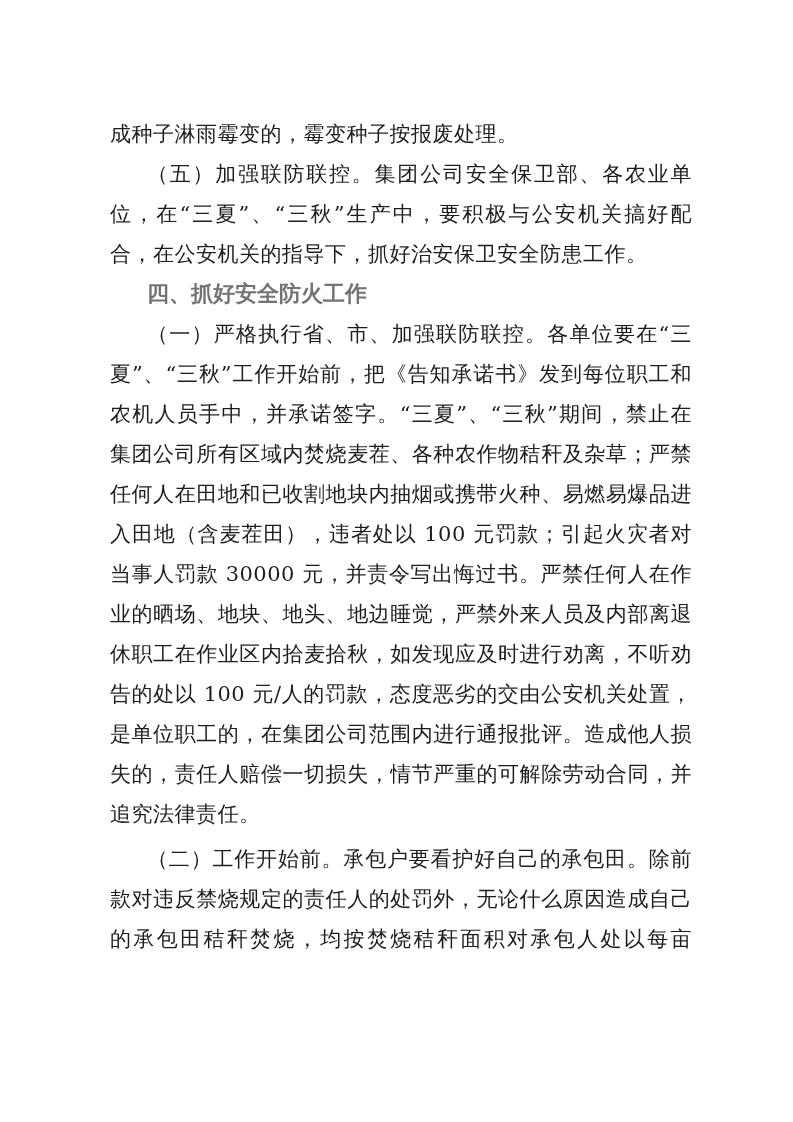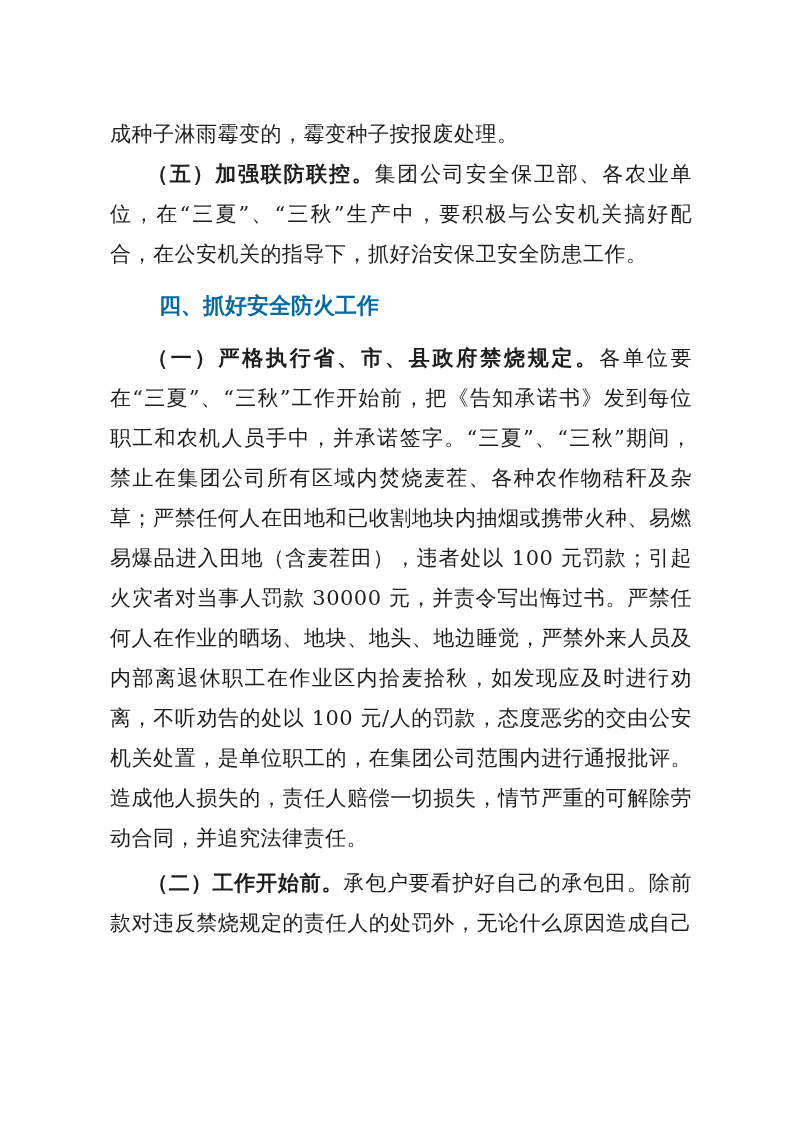--- a/index.html
+++ b/index.html
@@ -26,33 +26,33 @@
     margin: 0;
     font-size: 21px;
     line-height: 40px;
     text-align: justify;
     letter-spacing: 0.5px;
   }
   .indent {
     text-indent: 37px;
   }
   .lead {
-    font-weight: bold;
+    font-weight: normal;
   }
   .spaced-before {
     margin-top: 5px;
   }
   .section-heading {
-    margin: 12px;
+    margin: 0;
     font-family: "Liberation Sans", "DejaVu Sans", sans-serif;
     font-weight: bold;
     font-size: 22px;
     line-height: 40px;
     text-indent: 37px;
-    color: #0369a1;
+    color: #737373;
   }
   .page-number {
     position: absolute;
     top: 1036px;
     left: 0;
     width: 100%;
     text-align: center;
     font-size: 15px;
     color: #2a2a2a;
   }
@@ -67,21 +67,21 @@
       <span>成种子淋雨霉变的，霉变种子按报废处理。</span>
     </p>
 
     <p class="body-para indent">
       <span class="lead">（五）加强联防联控。</span><span>集团公司安全保卫部、各农业单位，在“三夏”、“三秋”生产中，要积极与公安机关搞好配合，在公安机关的指导下，抓好治安保卫安全防患工作。</span>
     </p>
 
     <h2 class="section-heading">四、抓好安全防火工作</h2>
 
     <p class="body-para indent">
-      <span class="lead">（一）严格执行省、市、县政府禁烧规定。</span><span>各单位要在“三夏”、“三秋”工作开始前，把《告知承诺书》发到每位职工和农机人员手中，并承诺签字。“三夏”、“三秋”期间，禁止在集团公司所有区域内焚烧麦茬、各种农作物秸秆及杂草；严禁任何人在田地和已收割地块内抽烟或携带火种、易燃易爆品进入田地（含麦茬田），违者处以 100 元罚款；引起火灾者对当事人罚款 30000 元，并责令写出悔过书。严禁任何人在作业的晒场、地块、地头、地边睡觉，严禁外来人员及内部离退休职工在作业区内拾麦拾秋，如发现应及时进行劝离，不听劝告的处以 100 元/人的罚款，态度恶劣的交由公安机关处置，是单位职工的，在集团公司范围内进行通报批评。造成他人损失的，责任人赔偿一切损失，情节严重的可解除劳动合同，并追究法律责任。</span>
+      <span class="lead">（一）严格执行省、市、加强联防联控。</span><span>各单位要在“三夏”、“三秋”工作开始前，把《告知承诺书》发到每位职工和农机人员手中，并承诺签字。“三夏”、“三秋”期间，禁止在集团公司所有区域内焚烧麦茬、各种农作物秸秆及杂草；严禁任何人在田地和已收割地块内抽烟或携带火种、易燃易爆品进入田地（含麦茬田），违者处以 100 元罚款；引起火灾者对当事人罚款 30000 元，并责令写出悔过书。严禁任何人在作业的晒场、地块、地头、地边睡觉，严禁外来人员及内部离退休职工在作业区内拾麦拾秋，如发现应及时进行劝离，不听劝告的处以 100 元/人的罚款，态度恶劣的交由公安机关处置，是单位职工的，在集团公司范围内进行通报批评。造成他人损失的，责任人赔偿一切损失，情节严重的可解除劳动合同，并追究法律责任。</span>
     </p>
 
     <p class="body-para indent spaced-before">
       <span class="lead">（二）工作开始前。</span><span>承包户要看护好自己的承包田。除前款对违反禁烧规定的责任人的处罚外，无论什么原因造成自己的承包田秸秆焚烧，均按焚烧秸秆面积对承包人处以每亩 100 元的罚款，用于购买有机肥培肥地力及其他开支，并按公司有关规定处理。对于玩忽职守、违犯安全生产规定造成损失的人员，按规</span>
     </p>
 
   </div>
 
   <div class="page-number">3</div>
 </div>

